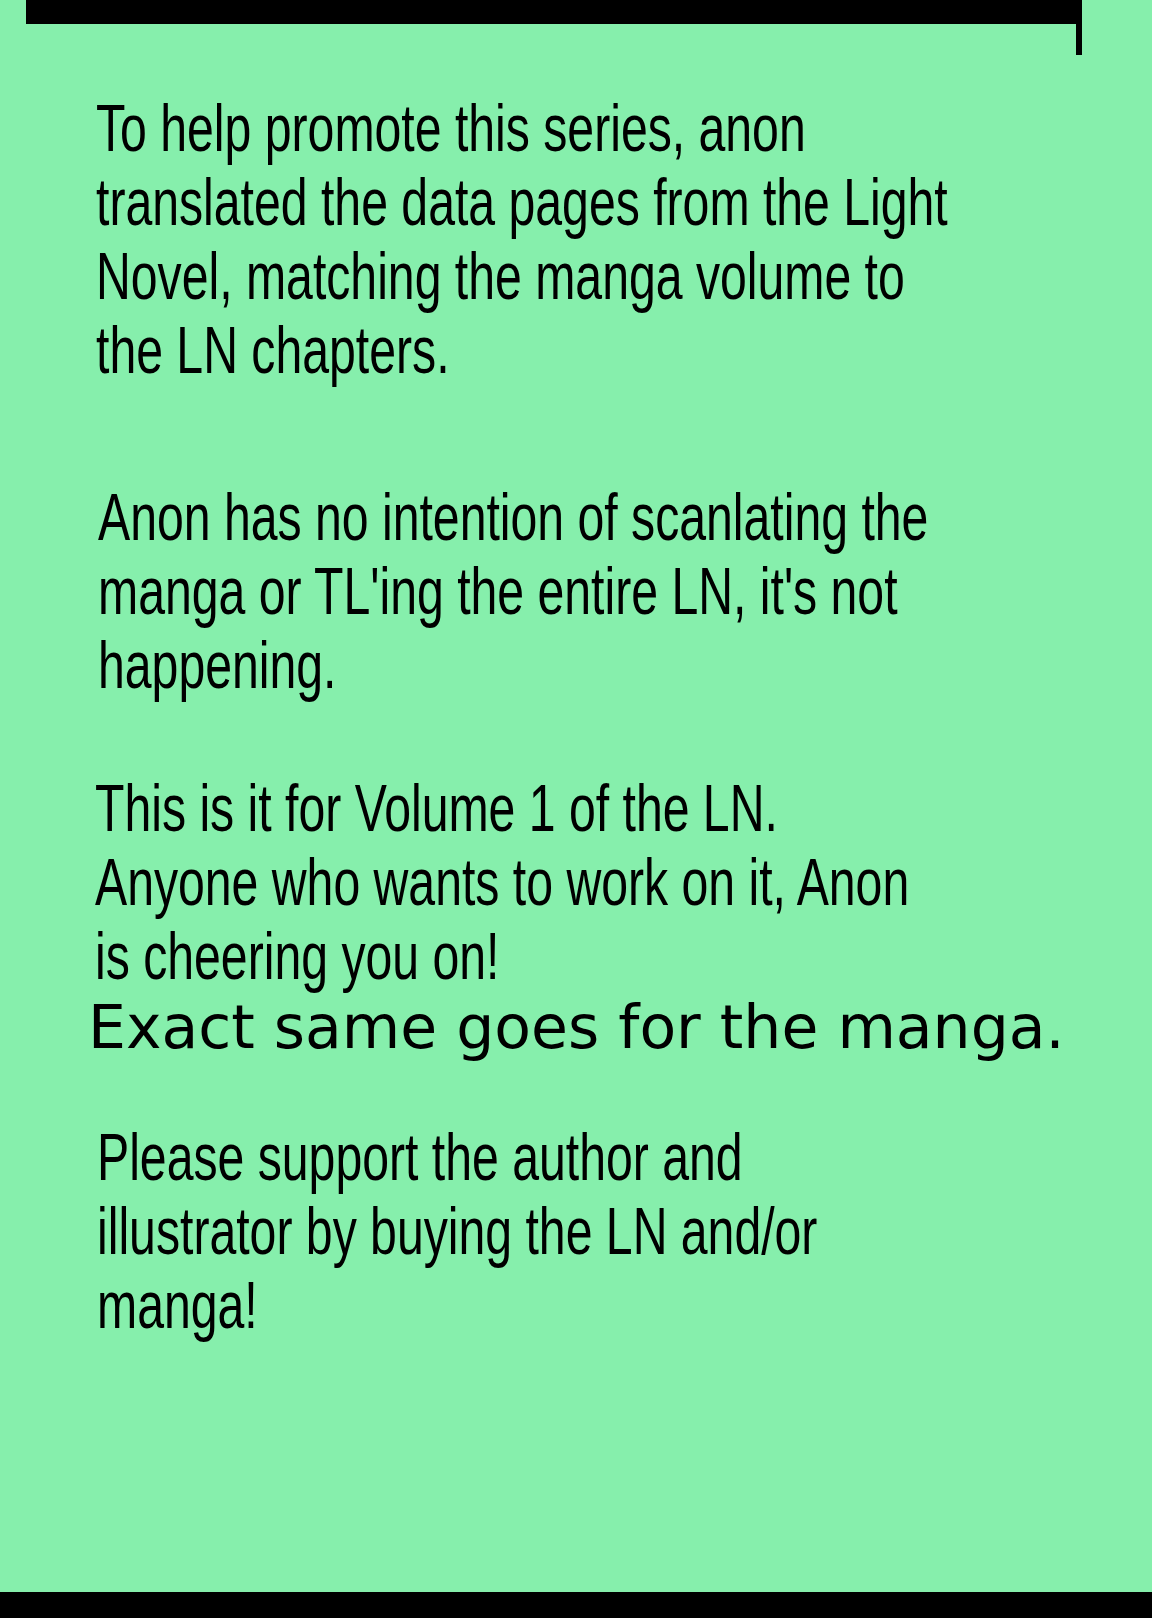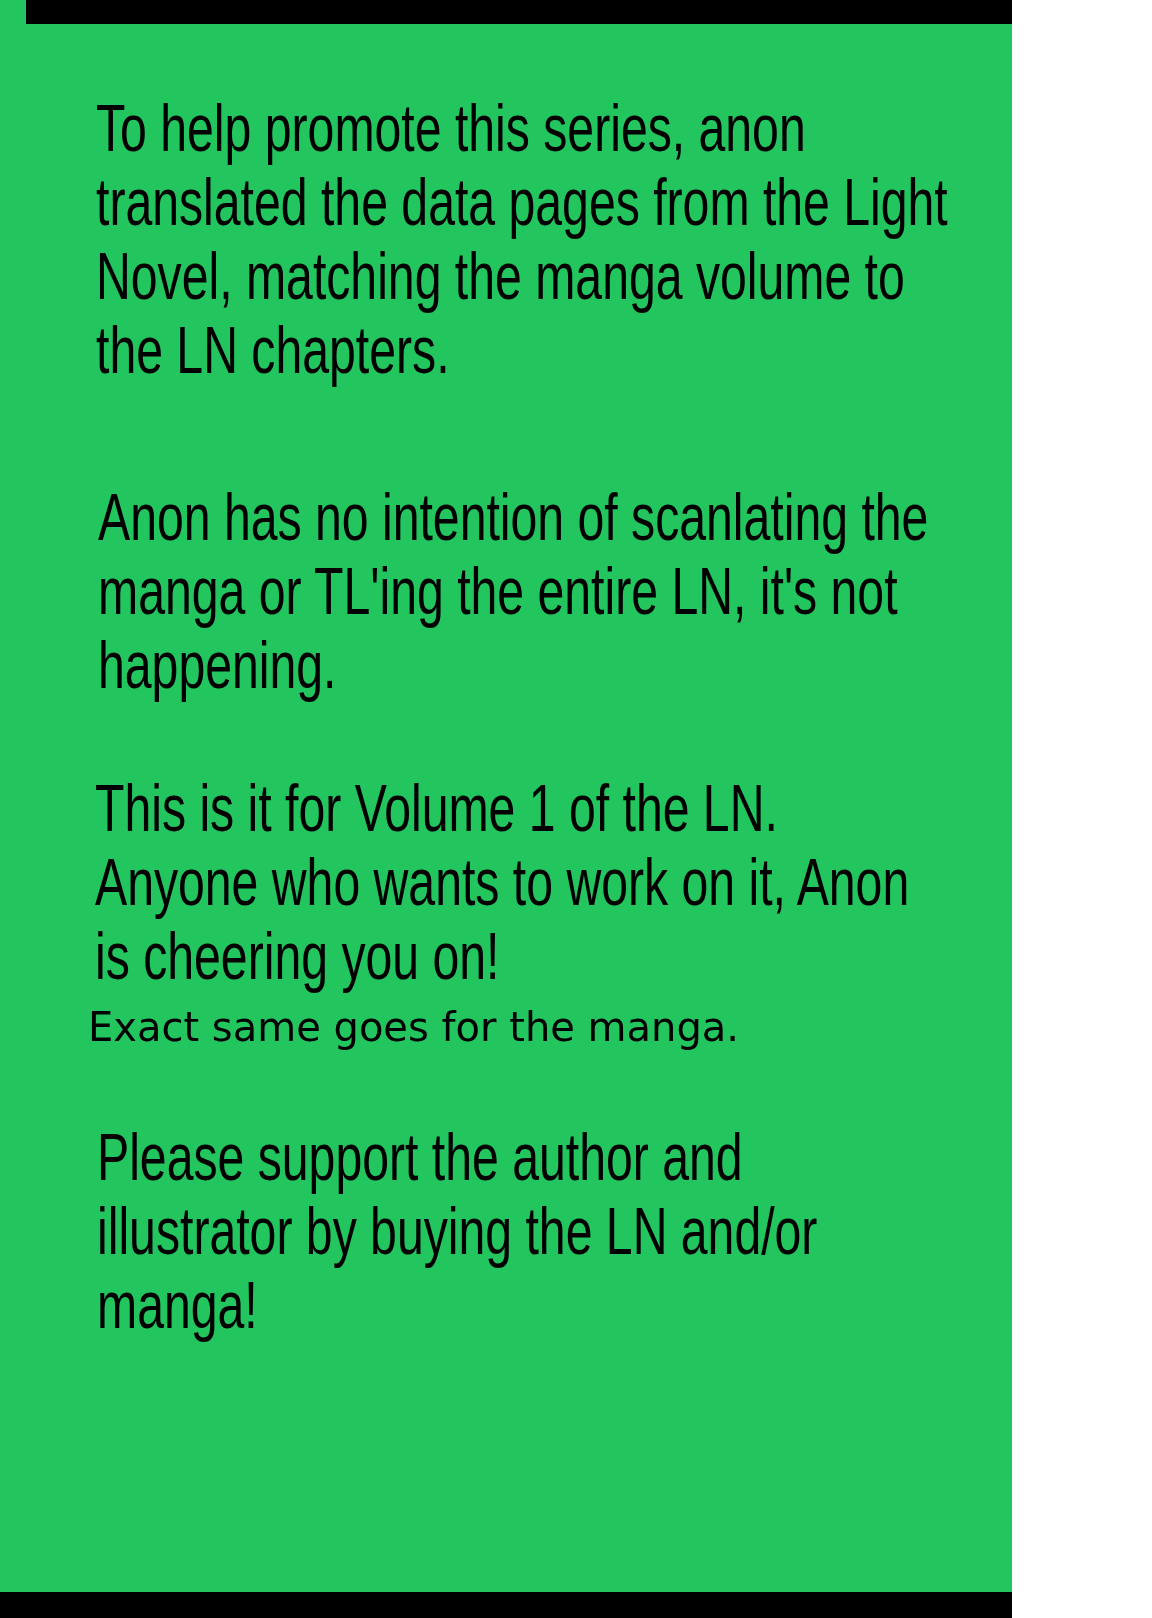--- a/index.html
+++ b/index.html
@@ -2,23 +2,23 @@
 <html><head>
 <meta charset="utf-8">
 <style>
   html, body {
     margin: 0;
     padding: 0;
     background: #ffffff;
   }
   .page {
     position: relative;
-    width: 1012px;
+    width: 1152px;
     height: 1618px;
-    background: #22c55e;
+    background: #86efac;
     overflow: hidden;
     color: #000000;
     font-family: "Liberation Sans", sans-serif;
   }
   .scan-bar {
     position: absolute;
     background: #000000;
   }
   .scan-bar.top {
     left: 26px;
@@ -45,21 +45,21 @@
   .para.big {
     font-size: 66px;
     line-height: 74px;
     font-weight: 400;
     transform: scaleX(0.73);
     transform-origin: left top;
     letter-spacing: 0;
   }
   .para.small {
     font-family: "DejaVu Sans", sans-serif;
-    font-size: 40px;
+    font-size: 60px;
     line-height: 50px;
     font-weight: 400;
   }
   .p1 { left: 96px;  top: 91px;   }
   .p2 { left: 98px;  top: 480px;  }
   .p3 { left: 95px;  top: 771px;  }
   .p4 { left: 88px;  top: 1002px; }
   .p5 { left: 97px;  top: 1120px; }
   .line { display: block; }
 </style>

